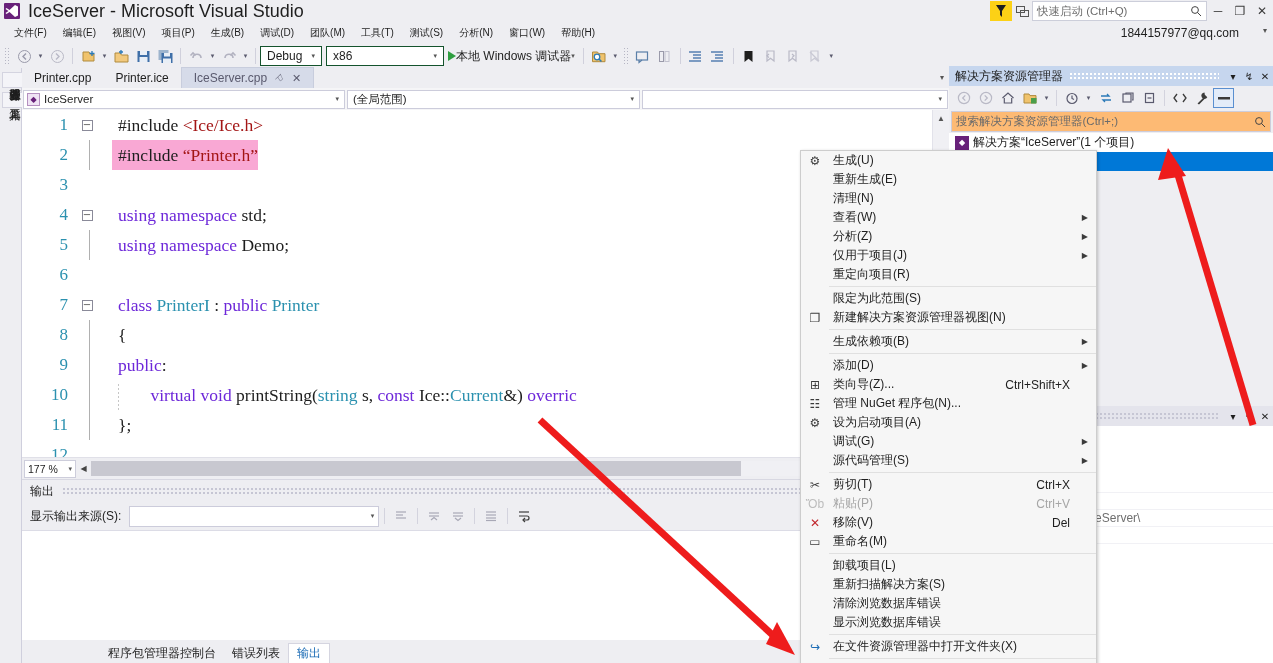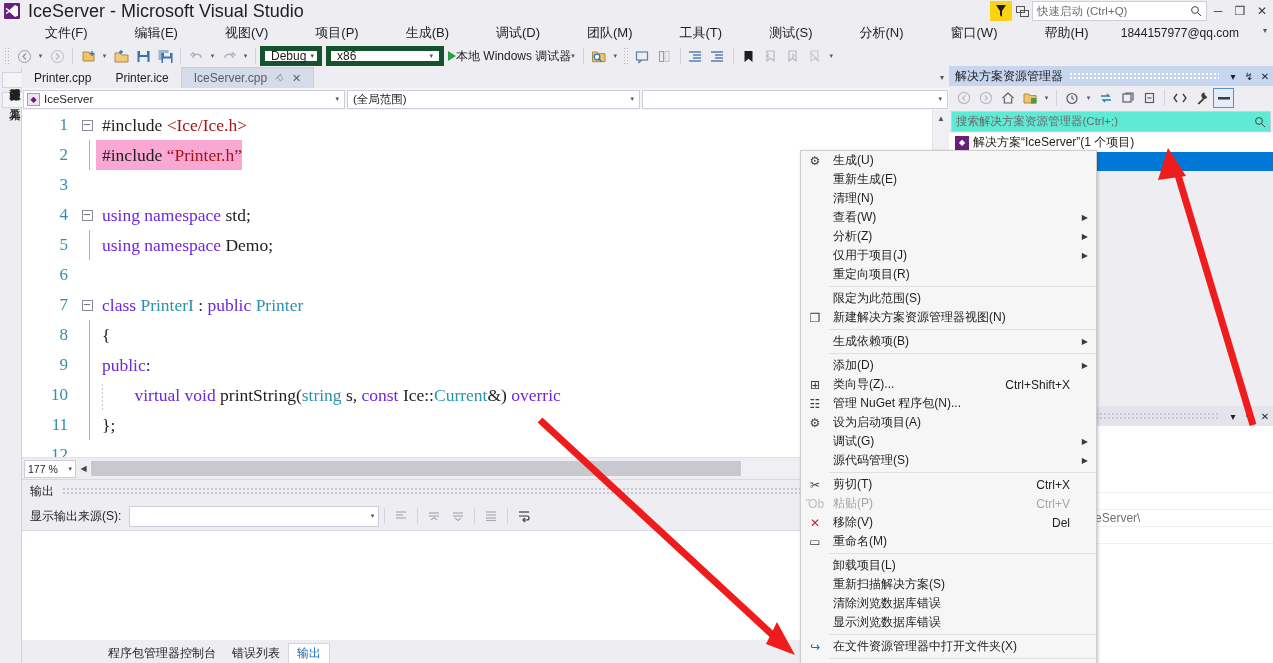--- a/index.html
+++ b/index.html
@@ -25,34 +25,34 @@
   .flagbtn svg { display:block; }
   .fbk { width:20px; height:20px; display:flex; align-items:center; justify-content:center; color:#555; }
   .qbox { width:175px; height:20px; border:1px solid #ccceda; background:#fff;
           display:flex; align-items:center; padding:0 4px; font-size:11.5px; color:#6d6d6d; }
   .qbox .qtext { flex:1; }
   .wbtns { display:flex; }
   .wbtn { width:22px; height:20px; display:flex; align-items:center; justify-content:center; color:#3b3b3b; font-size:12px; }
 
   
   .menubar { height:22px; display:flex; align-items:center; padding-left:6px; }
-  .menubar .mi { padding:2px 8px; font-size:13px; color:#1e1e1e;margin-left:31px; }
+  .menubar .mi { padding:2px 8px; font-size:10px; color:#1e1e1e; }
   .acct { margin-left:auto; display:flex; align-items:flex-start; font-size:12px; color:#1e1e1e; padding-right:6px;gap:18px; }
   .acct .caret { margin-left:6px; font-size:8px; color:#555; }
 
   
   .toolbar { height:24px; display:flex; align-items:center; padding-left:2px; gap:0px; }
   .grip { width:7px; height:18px; margin:0 2px;
           background-image: radial-gradient(circle, #b6b6c4 1px, transparent 1px);
           background-size:3px 3px; }
   .tbtn { width:22px; height:20px; display:flex; align-items:center; justify-content:center; color:#5a5a6e; }
   .tbtn svg, .tbtn span { display:block; }
   .tdrop { width:11px; height:20px; display:flex; align-items:center; justify-content:center; font-size:7px; color:#5a5a6e; }
   .tsep { width:1px; height:16px; background:#d0d0dc; margin:0 4px; }
-  .combo { height:20px; border:5px solid #14532d; background:#fff; display:flex; align-items:center;
+  .combo { height:20px; border:1px solid #14532d; background:#fff; display:flex; align-items:center;
            padding:0 2px 0 6px; font-size:12px; color:#1e1e1e; }
   .combo .cv { flex:1; }
   .combo .ca { font-size:7px; color:#555; padding:0 4px; }
   .combo.debug { width:62px; }
   .combo.plat { width:118px; }
   .run { display:flex; align-items:center; padding:0 4px; font-size:12px; }
   .run .tri { width:0;height:0;border-left:8px solid #2e9e40;border-top:5px solid transparent;border-bottom:5px solid transparent; }
 
   
   .leftrail { position:absolute; left:0; top:68px; width:22px; bottom:0; background:#eeeef2; border-right:1px solid #cfcfdd; }
@@ -86,21 +86,21 @@
     line-height:30px;
     white-space:pre;
     position:relative;
   }
   .cl { height:30px; display:flex; align-items:center; }
   .ln { width:56px; text-align:right; padding-right:10px; color:#2b91af; font-family:"Liberation Serif",serif; font-size:17px;}
   .gut { width:18px; display:flex; align-items:center; justify-content:center; }
   .box { width:11px;height:11px;border:1px solid #8a8a99;background:#fff; display:flex;align-items:center;justify-content:center;
          font-size:10px;line-height:8px;color:#555; font-family:"DejaVu Sans",sans-serif;}
   .vline { width:1px; height:30px; background:#b0b0b0; margin-left:5px; }
-  .ctext { padding-left:6px; }
+  .ctext { padding-left:6px;margin-left:16px; }
   .kw  { color:#6d28d9; }
   .typ { color:#2b91af; }
   .str { color:#a31515; }
   .pln { color:#1e1e1e; }
   .hl  { background:#f9a8d4; }
   .vscroll { position:absolute; right:0; top:44px; bottom:22px; width:17px; background:#f0f0f4; border-left:1px solid #e2e2ea;}
   .vsc-up { height:17px; display:flex;align-items:center;justify-content:center;font-size:8px;color:#555;}
   .vsc-thumb { position:absolute; top:42px; left:3px; width:11px; height:18px; background:#c8c8d0;}
   .vsc-mark { position:absolute; top:62px; left:1px; width:15px; height:3px; background:#2000ff;}
   .hscroll { position:absolute; left:0; right:0; bottom:0; height:22px; background:#eeeef2;
@@ -132,21 +132,21 @@
   
   .rightcol { position:absolute; right:0; top:66px; bottom:0; width:324px; background:#eeeef2; }
   .sehead { height:20px; background:#c6d6ee; display:flex; align-items:center; padding-left:6px; font-size:12px; color:#1e1e1e;}
   .sehead .dots { flex:1; height:8px; margin:0 6px;
       background-image: radial-gradient(circle, #ffffff 1px, transparent 1px); background-size:4px 4px; }
   .sehead .hb { width:16px; text-align:center; font-size:10px; color:#1e1e1e; }
   .setool { height:24px; display:flex; align-items:center; padding-left:4px; gap:1px; background:#eeeef2;}
   .sebtn { width:21px; height:20px; display:flex; align-items:center; justify-content:center; color:#5a5a6e; font-size:12px;}
   .sebtn.sel { border:1px solid #5a8fd0; background:#e3ecf9; }
   .sesep { width:1px;height:16px;background:#d3d3de;margin:0 3px;}
-  .sesearch { height:21px; margin:1px 2px; border:1px solid #cdcddb; background:#5eead4; display:flex; align-items:center;
+  .sesearch { height:21px; margin:1px 2px; border:1px solid #cdcddb; background:#fdba74; display:flex; align-items:center;
               padding:0 4px; font-size:11.5px; color:#6b6b6b; }
   .setree { background:#fff; }
   .trow { height:19px; display:flex; align-items:center; font-size:12px; padding-left:6px; }
   .trow.sel { background:#0078d7; color:#fff; }
   .slnicon { width:14px;height:14px;background:#68217a;color:#fff;font-size:8px;display:flex;align-items:center;justify-content:center;margin-right:4px;}
   .projicon { width:14px;height:14px;background:#9b4f96;color:#fff;font-size:8px;display:flex;align-items:center;justify-content:center;margin-right:4px;}
 
   
   .prophead { position:absolute; left:0; right:0; top:322px; height:18px; font-size:12px; display:flex; align-items:center; padding-left:6px; }
   .propbar { position:absolute; left:0; right:0; top:340px; height:20px; background:#e4e4ec; display:flex; align-items:center; }

